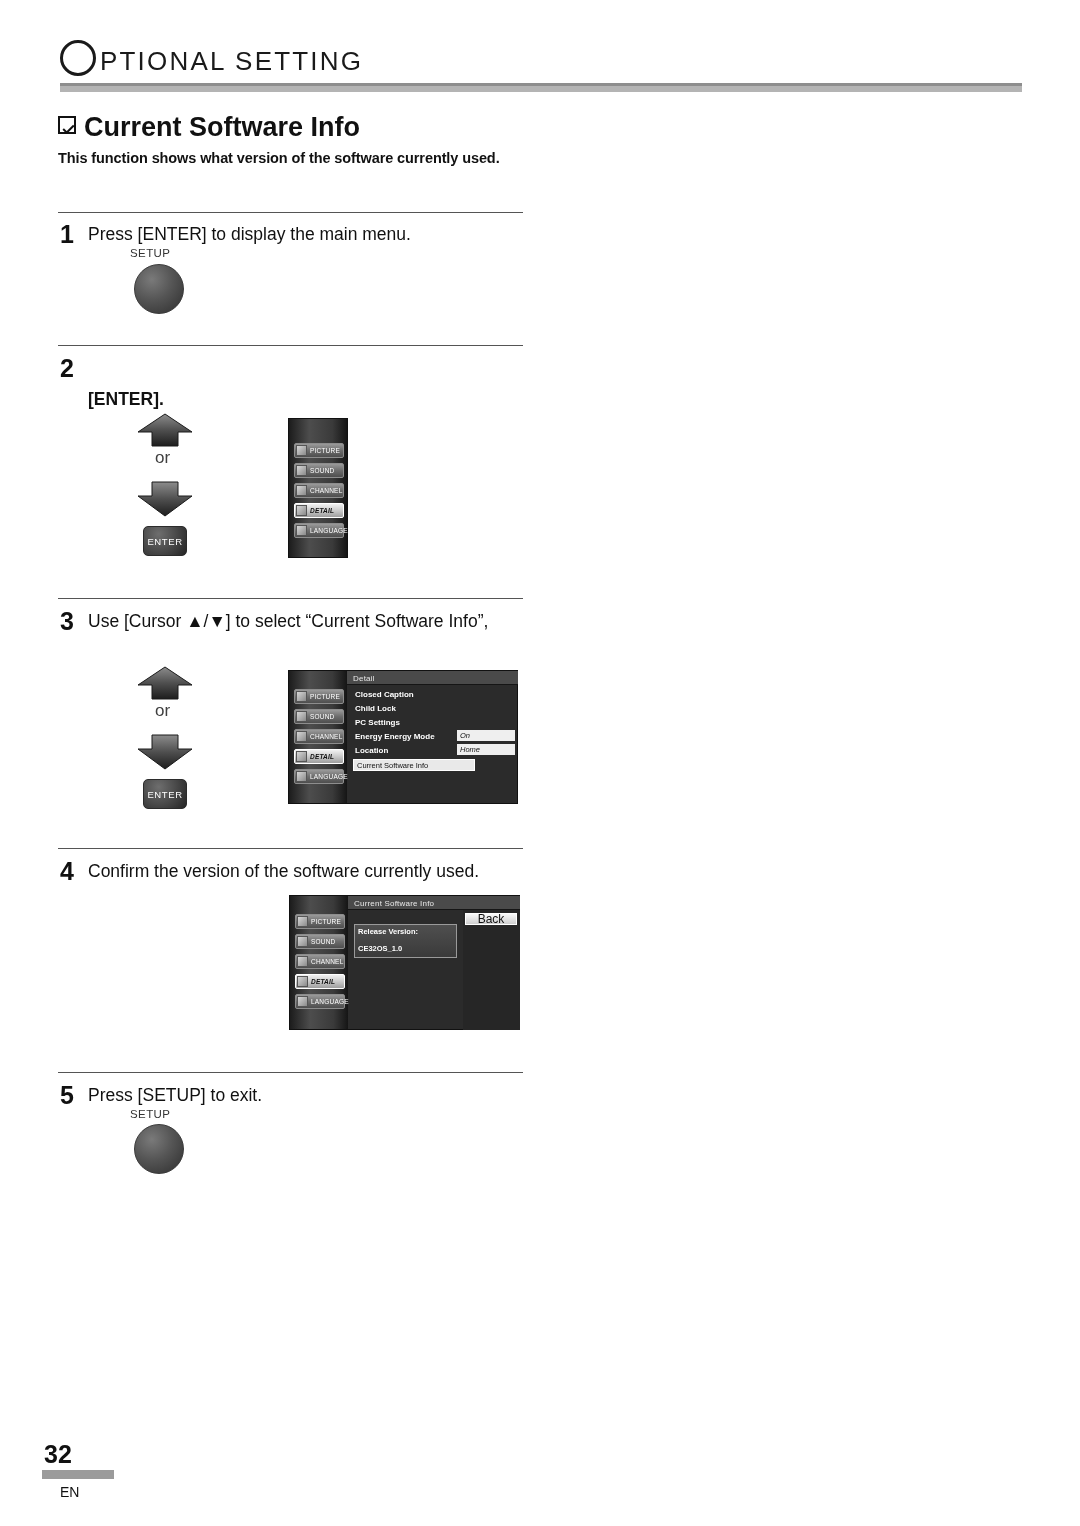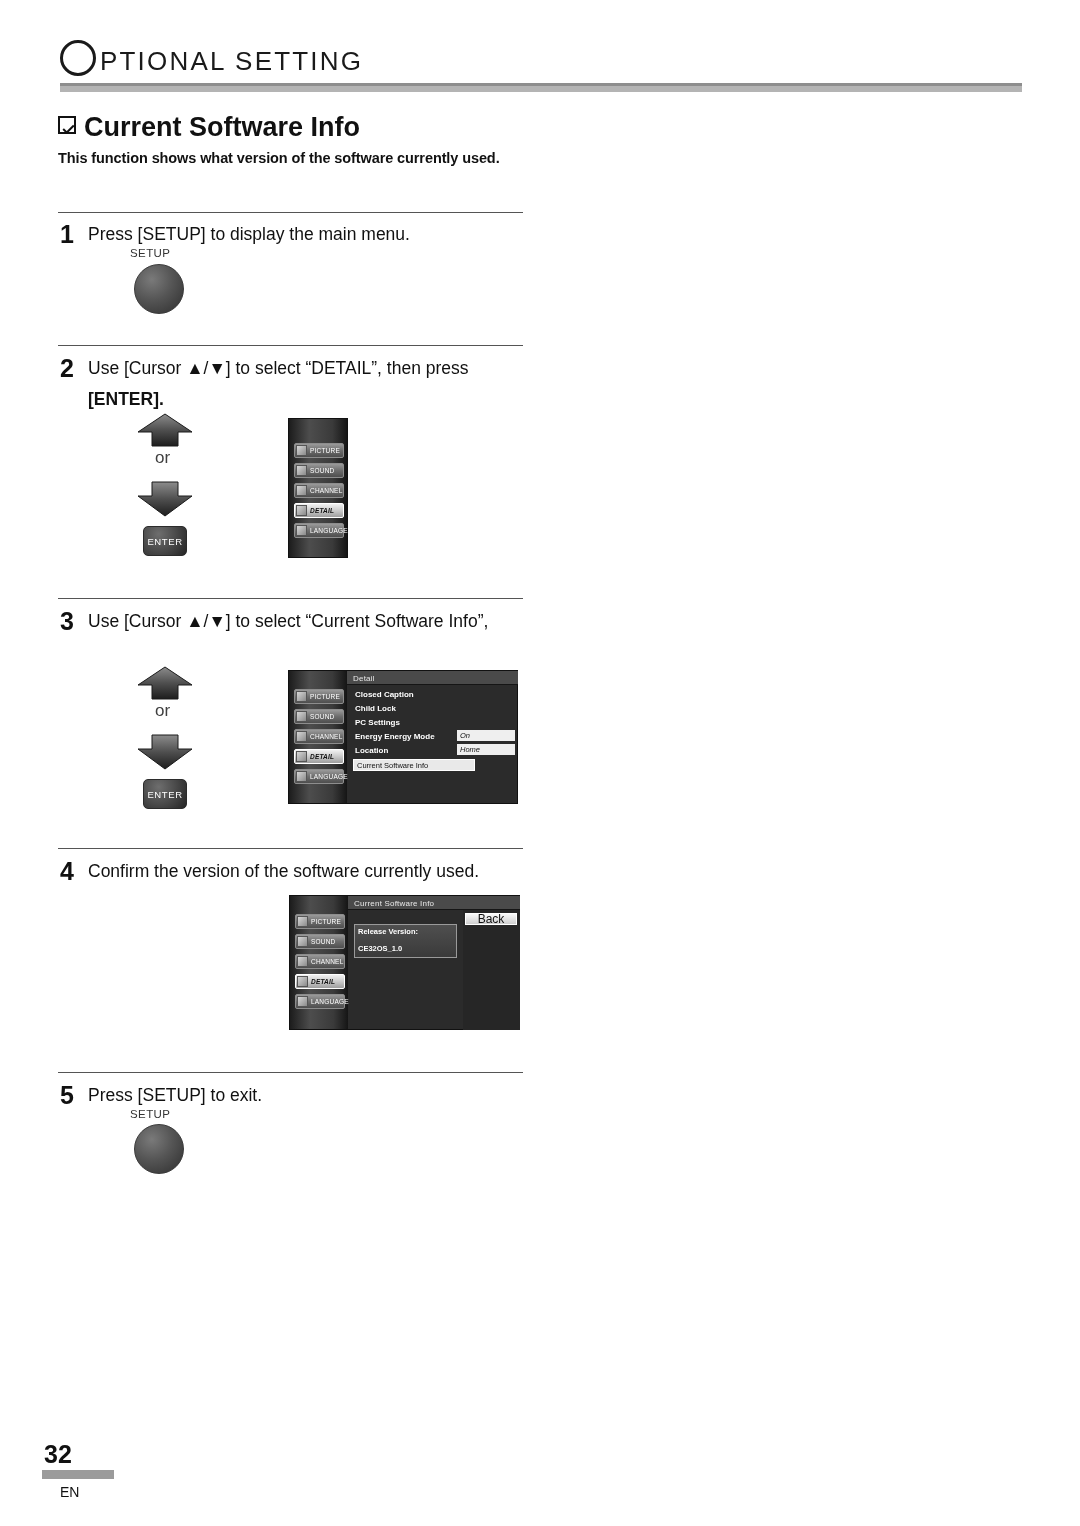--- a/index.html
+++ b/index.html
@@ -318,27 +318,26 @@
     <div class="header-rule-dark"></div>
   </div>
 
   <div class="sec-title">
     <span class="sec-check"></span><span>Current Software Info</span>
   </div>
   <div class="sec-sub">This function shows what version of the software currently used.</div>
 
   <div class="divider" style="top:212px;"></div>
   <div class="step-num" style="left:60px; top:220px;">1</div>
-  <div class="step-text" style="left:88px; top:222px; width:430px;">Press [SETUP] to display the main menu.</div>
+  <div class="step-text" style="left:88px; top:222px; width:430px;">Press [ENTER] to display the main menu.</div>
   <div class="setup-label" style="left:130px; top:247px;">SETUP</div>
   <div class="setup-btn" style="left:134px; top:264px;"></div>
 
   <div class="divider" style="top:345px;"></div>
   <div class="step-num" style="left:60px; top:354px;">2</div>
-  <div class="step-text" style="left:88px; top:356px; width:440px;">Use [Cursor ▲/▼] to select “DETAIL”, then press</div>
   <div class="step-text" style="left:88px; top:379px; width:440px; font-weight:bold;margin-top:8px;">[ENTER].</div>
 
   <div class="arrow-up" style="left:136px; top:412px;">
     <svg width="58" height="38" viewBox="0 0 58 38">
       <defs>
         <linearGradient id="gu1" x1="0" y1="0" x2="0" y2="1">
           <stop offset="0" stop-color="#8c8c8c"></stop>
             <stop offset="0.5" stop-color="#4f4f4f"></stop>
             <stop offset="1" stop-color="#1d1d1d"></stop>
         </linearGradient>

